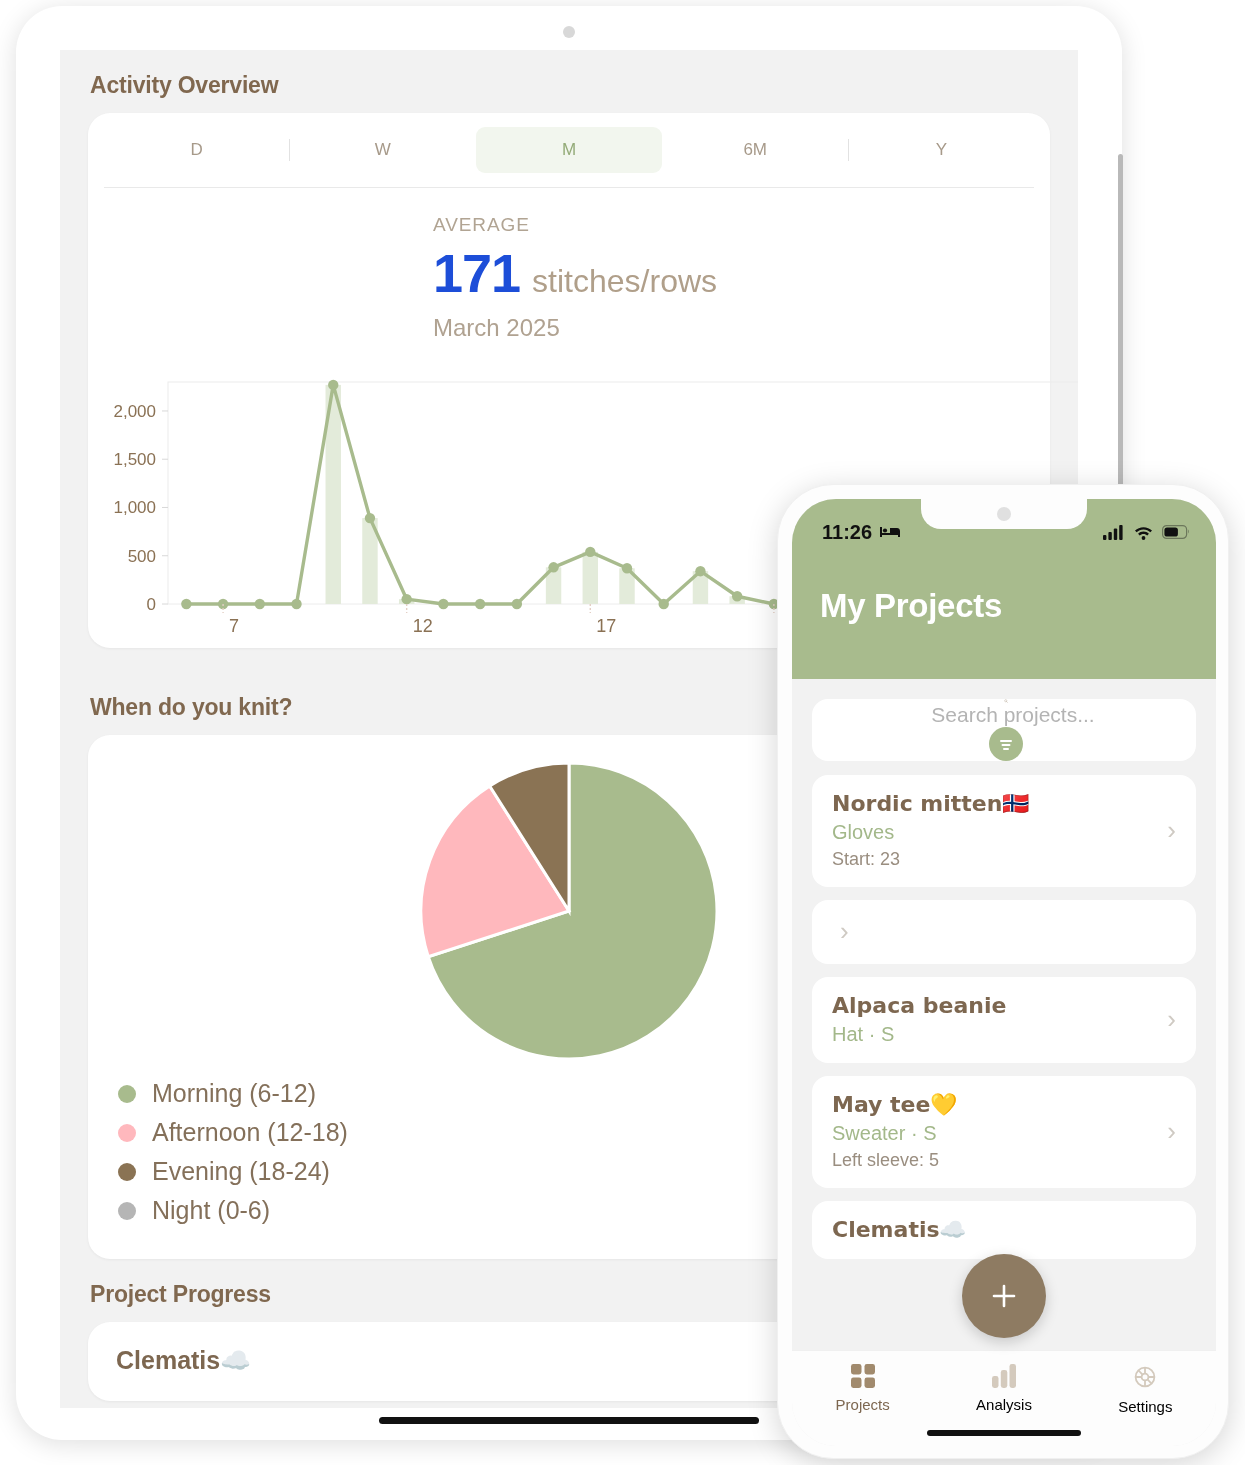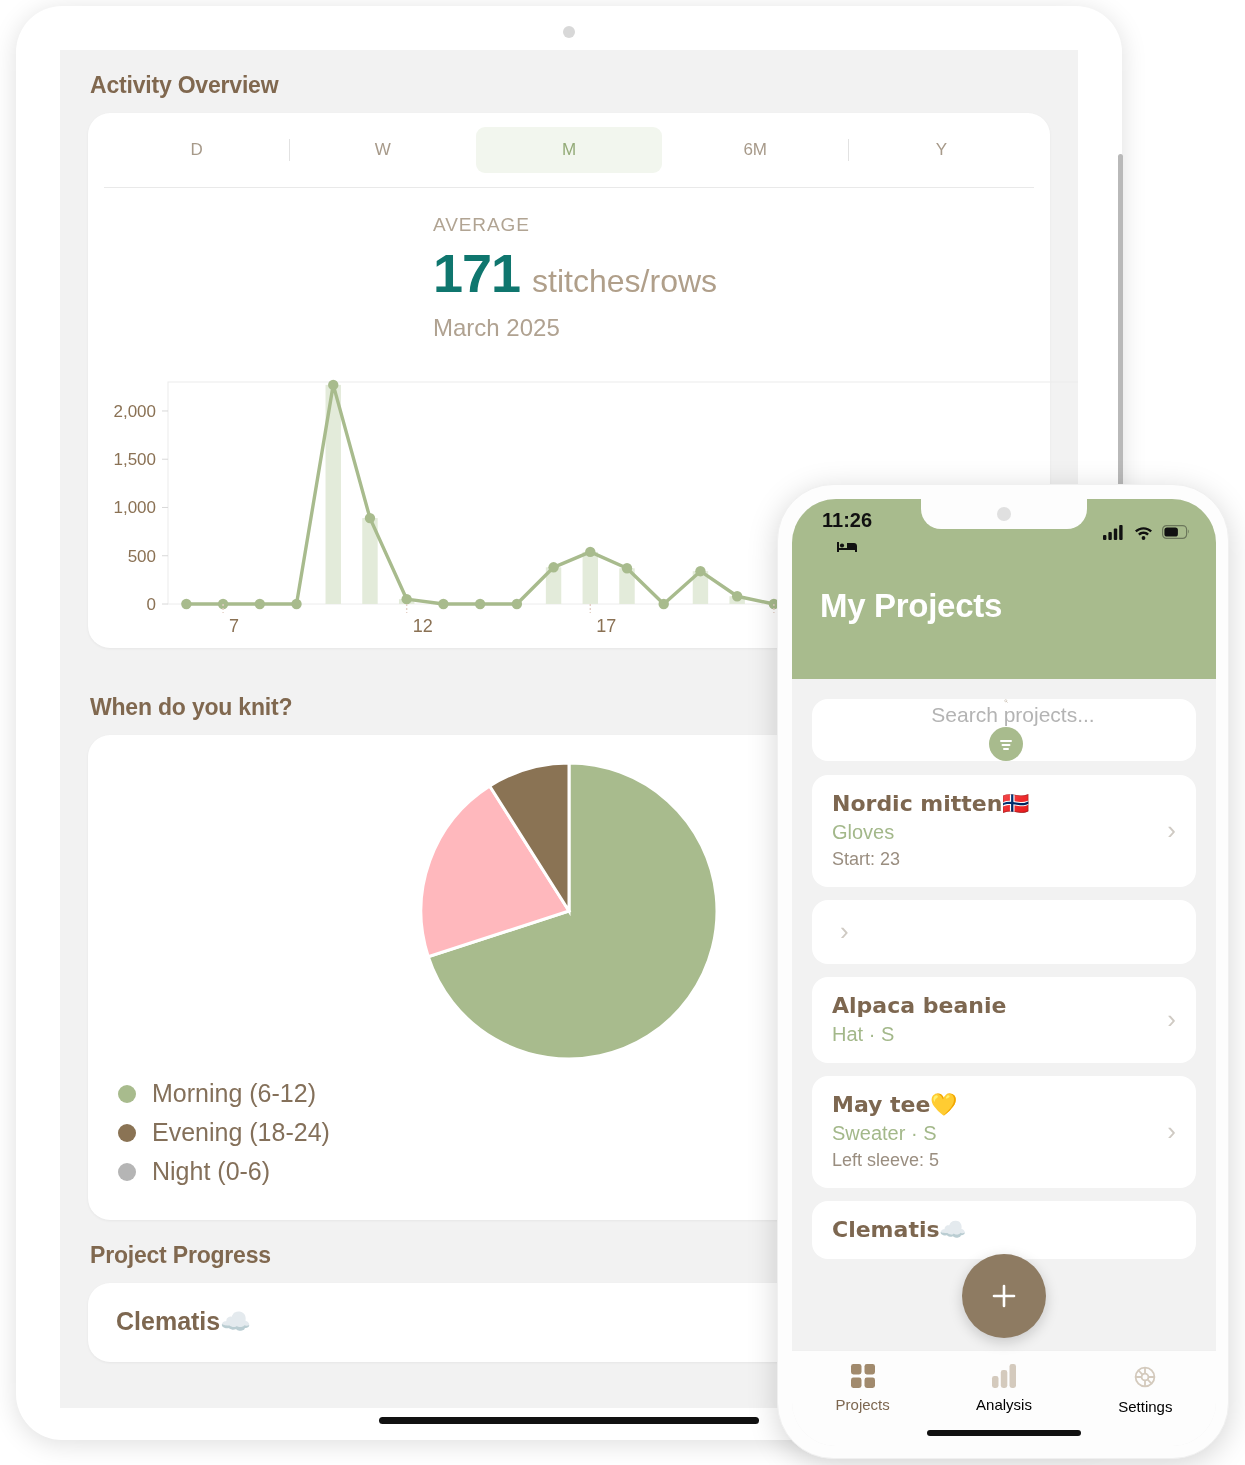--- a/index.html
+++ b/index.html
@@ -61,21 +61,21 @@
   }
   .seg-item.active { background: #f2f6ee; color: #94ab78; }
   .seg-sep { width: 1px; align-self: center; height: 22px; background: #e2e2e2; }
   .seg-sep.hide { background: transparent; }
   .seg-divider { height: 1px; background: #e9e9e9; margin: 14px 0 0 0; }
 
   
   .stat { padding: 26px 0 10px 0; text-align: left; padding-left: 345px; }
   .stat-label { font-size: 19px; color: #b1a493; letter-spacing: 0.9px; }
   .stat-row { display: flex; align-items: baseline; margin-top: 6px; }
-  .stat-value { font-size: 54px; font-weight: bold; color: #0f766e; letter-spacing: -1px; }
+  .stat-value { font-size: 54px; font-weight: bold; color: #1d4ed8; letter-spacing: -1px; }
   .stat-unit { font-size: 32px; color: #b09f8a; margin-left: 12px; }
   .stat-period { font-size: 24px; color: #b0a291; margin-top: 10px; }
 
   
   .chart-box { position: relative; height: 280px; margin: 16px 12px 24px 12px; }
   .chart-svg { display: block; }
 
   
   .pie-card { padding: 26px 0 24px 0; }
   .pie-wrap { display: flex; justify-content: center; }
@@ -107,21 +107,21 @@
   }
   .notch-cam {
     position: absolute; left: 50%; top: 8px; margin-left: -7px;
     width: 14px; height: 14px; border-radius: 50%; background: #e0e0e0;
   }
   .ph-header { background: #a8bb8d; padding: 14px 0 0 0; height: 180px; position: relative; }
   .ph-status {
     display: flex; align-items: center; justify-content: space-between;
     padding: 6px 26px 0 30px; height: 32px; color: #111;
   }
-  .ph-time { font-size: 20px; font-weight: 600; display: flex; align-items: center; gap: 7px; flex-direction: column; }
+  .ph-time { font-size: 20px; font-weight: 600; display: flex; align-items: center; gap: 7px; }
   .ph-right-icons { display: flex; align-items: center; gap: 8px; }
   .ph-title { font-size: 33px; font-weight: bold; color: #fff; padding: 42px 0 0 28px; letter-spacing: -0.3px; }
 
   .search-bar {
     margin: 20px 20px 0 20px; background: #fff; border-radius: 16px;
     height: 62px; display: flex; align-items: center; padding: 0 16px 0 20px; flex-direction: column;
   }
   .search-input-txt { flex: 1; font-size: 21px; color: #b4b4b4; margin-left: 14px; }
   .filter-btn {
     width: 34px; height: 34px; border-radius: 50%; background: #a8bb8d;
@@ -279,20 +279,24 @@
               <path d="M 150 150 L 9.24363558831729 195.73451516749225 A 148 148 0 0 1 70.69763434310843 25.039467025701796 Z" fill="#ffb8bd" stroke="#ffffff" stroke-width="3"></path>
               <path d="M 150 150 L 70.69763434310843 25.039467025701796 A 148 148 0 0 1 149.99999999999997 2 Z" fill="#8a7354" stroke="#ffffff" stroke-width="3"></path>
             </svg>
         </div>
         <div class="legend">
           <div class="legend-item">
             <span class="legend-dot" id="ldot0" style="background: rgb(168, 187, 141);"></span>
             <span class="legend-label">Morning (6-12)</span>
           </div>
           <div class="legend-item">
+            <span class="legend-dot" id="ldot1" style="background: rgb(255, 184, 189);"></span>
+            <span class="legend-label">Afternoon (12-18)</span>
+          </div>
+          <div class="legend-item">
             <span class="legend-dot" id="ldot2" style="background: rgb(138, 115, 84);"></span>
             <span class="legend-label">Evening (18-24)</span>
           </div>
           <div class="legend-item">
             <span class="legend-dot" id="ldot3" style="background: rgb(181, 181, 181);"></span>
             <span class="legend-label">Night (0-6)</span>
           </div>
         </div>
       </div>
 

